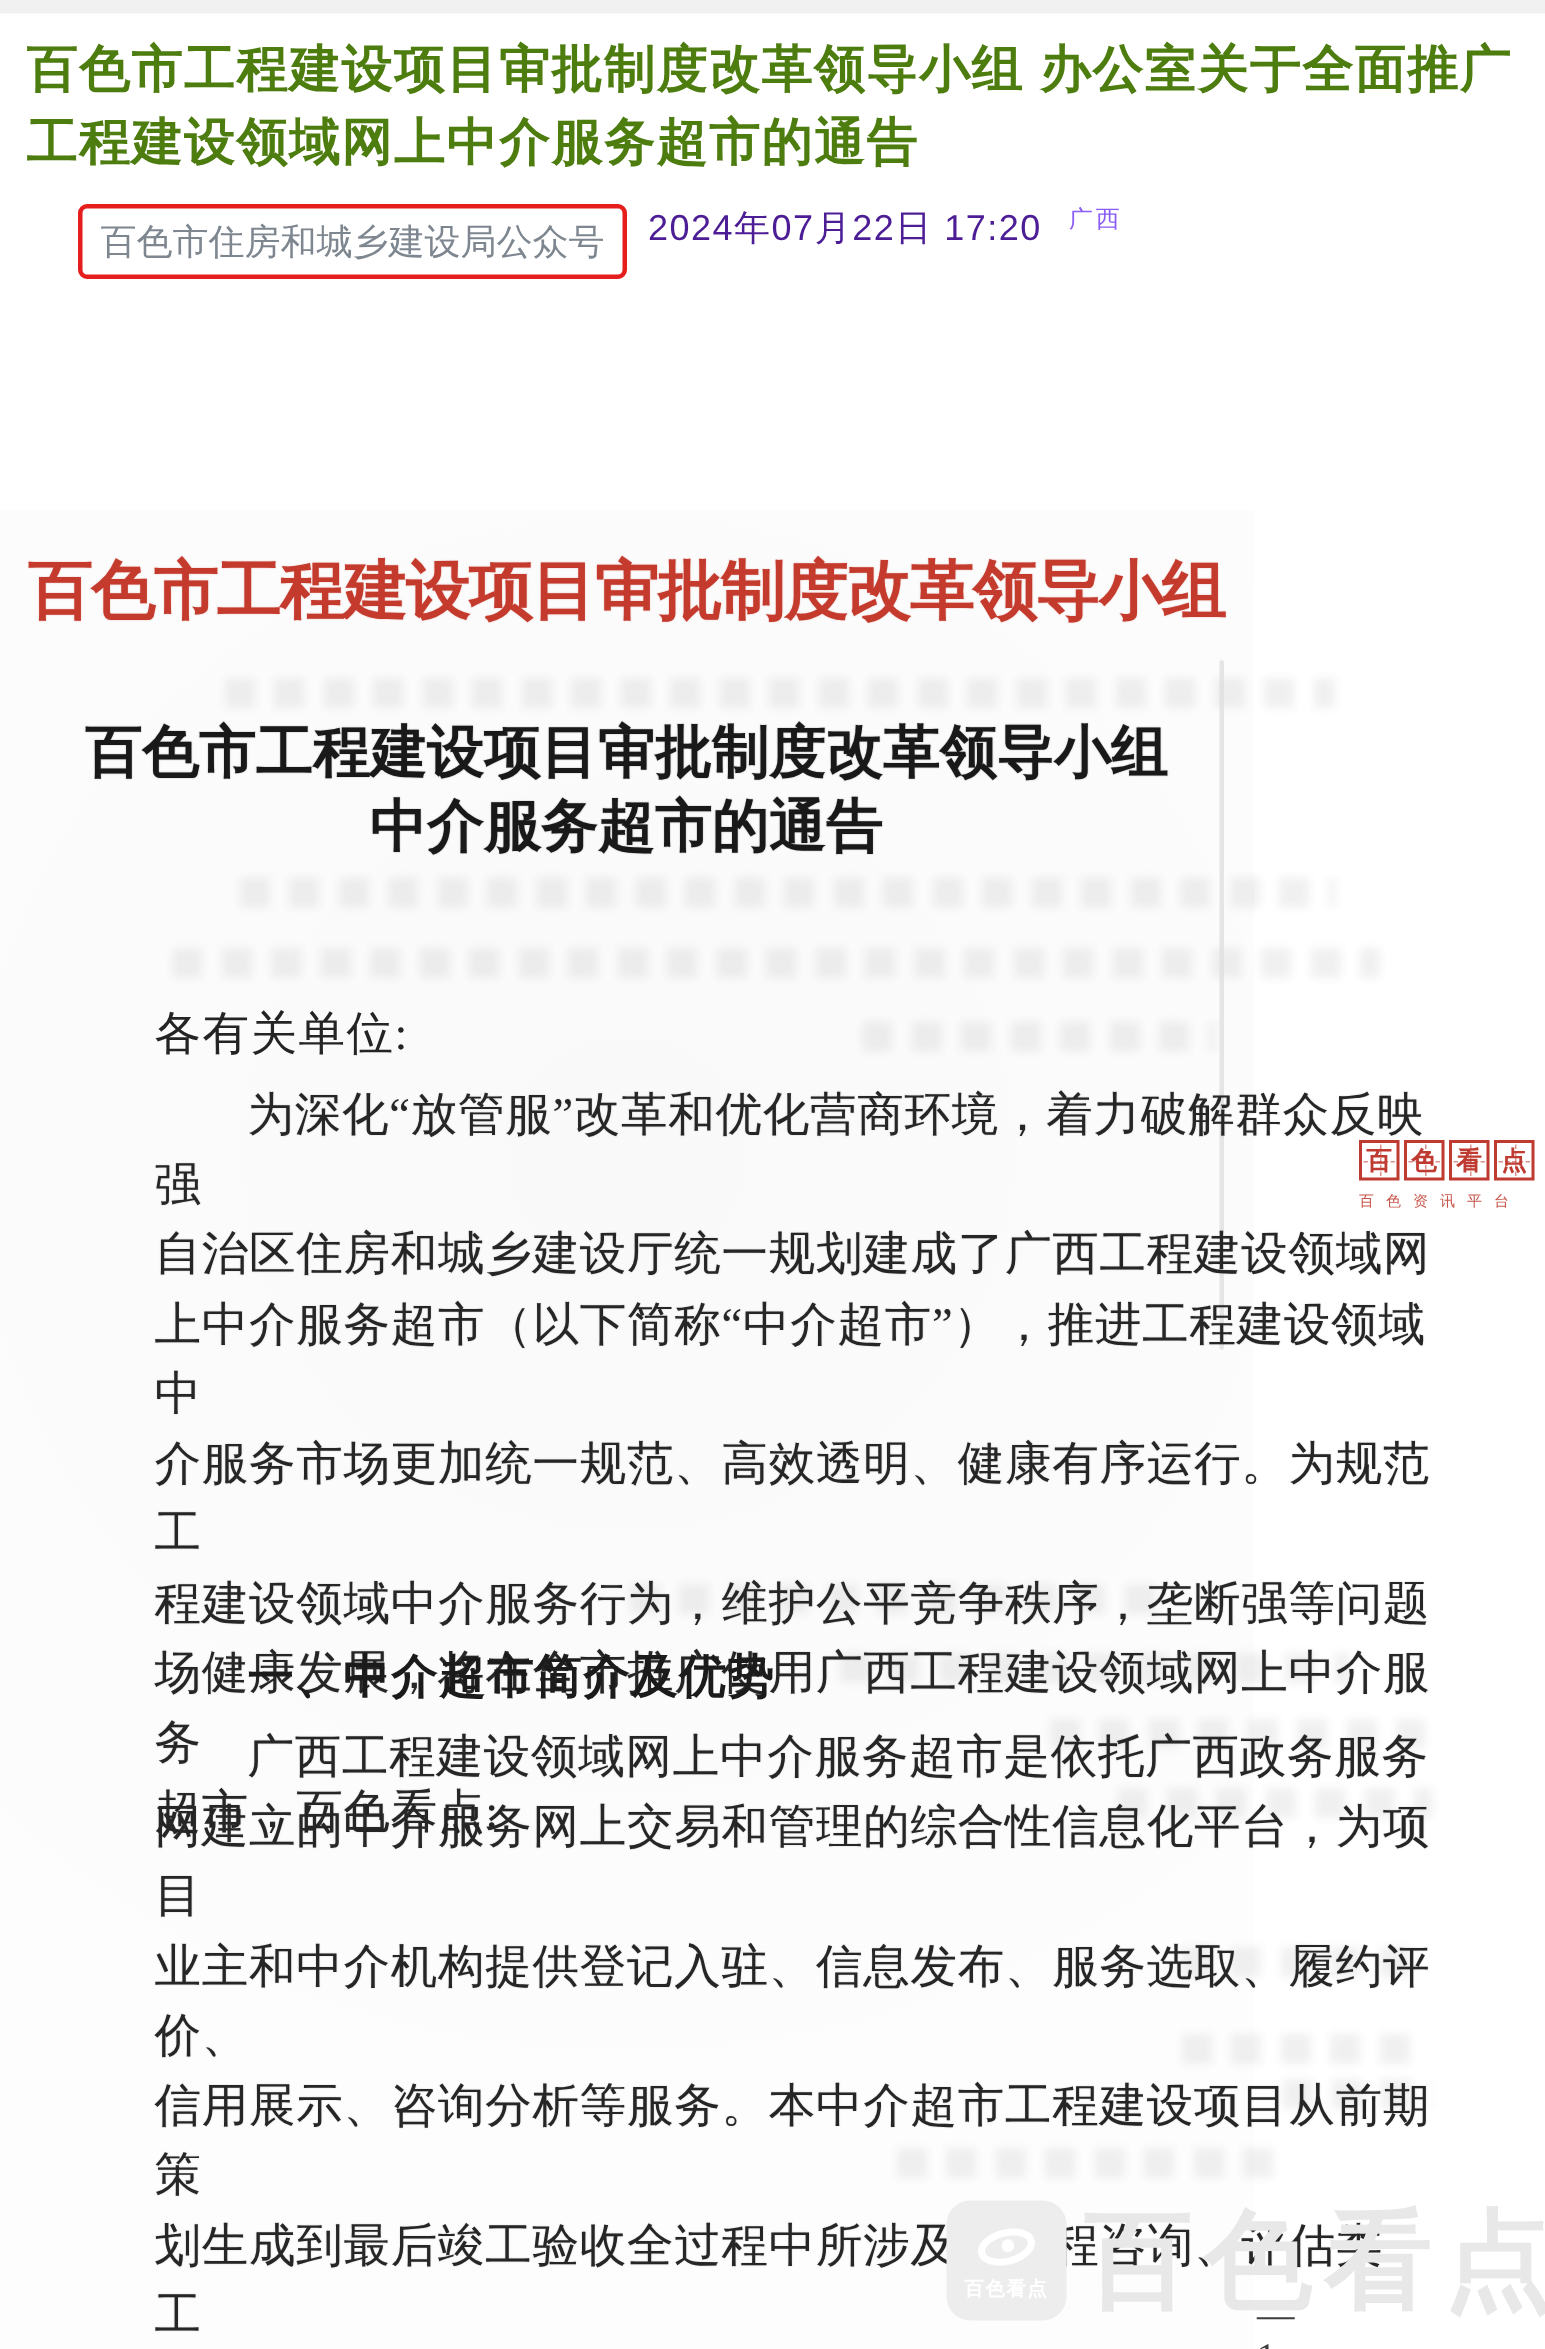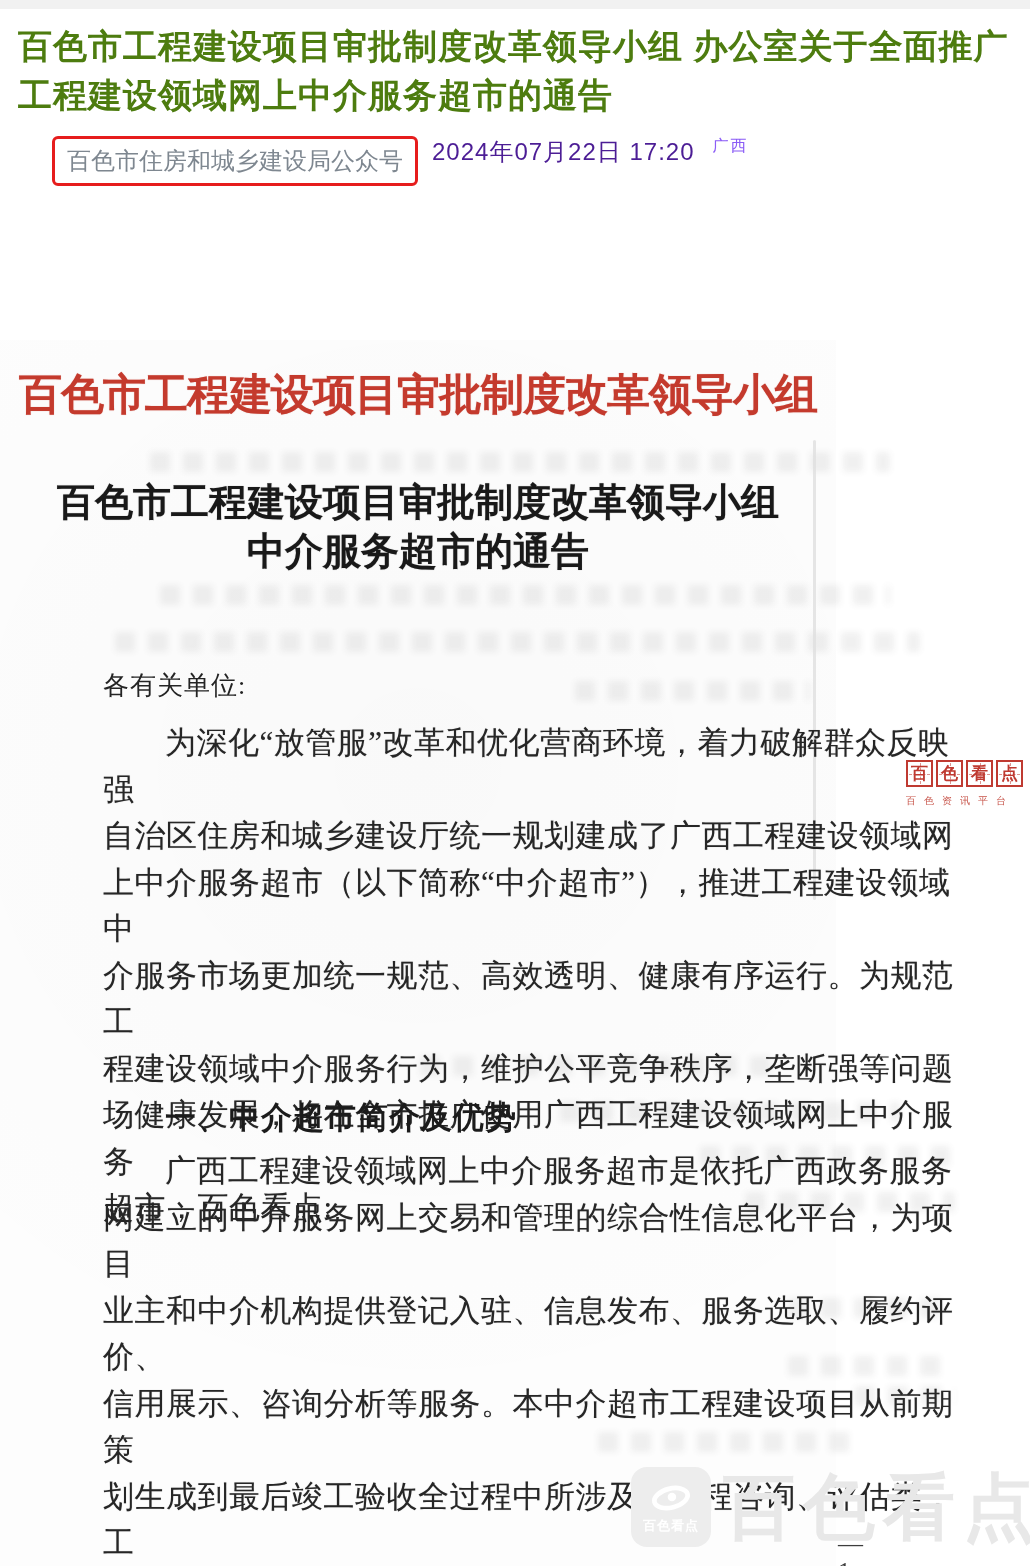--- a/index.html
+++ b/index.html
@@ -29,21 +29,21 @@
   .letterhead {
     position:absolute; left:0; top:26px; width:100%; text-align:center;
     font-size:43px; line-height:58px; font-weight:700; color:#c43a2d; letter-spacing:-1px;
     text-shadow:0 0 1px rgba(196,58,45,.45);
   }
   .doc-title {
     position:absolute; left:0; top:138px; width:100%; text-align:center;
     font-weight:700; font-size:38px; line-height:49px; color:#191919;
     text-shadow:0 0 1px rgba(0,0,0,.4);
   }
-  .salutation { position:absolute; left:103px; top:328px; font-size:26px; letter-spacing:1px; }
+  .salutation { position:absolute; left:103px; top:328px; font-size:31px; letter-spacing:1px; }
   .para {
     position:absolute; left:103px; width:856px;
     font-size:31px; line-height:46.5px; letter-spacing:.5px; color:#262626;
     text-shadow:0 0 1px rgba(0,0,0,.25);
   }
   .para1 { top:380px; }
   .para2 { top:808px; }
   .para > div:first-child { text-indent:2em; }
   .section-heading {
     position:absolute; left:103px; top:757px; width:856px; text-indent:2em;

